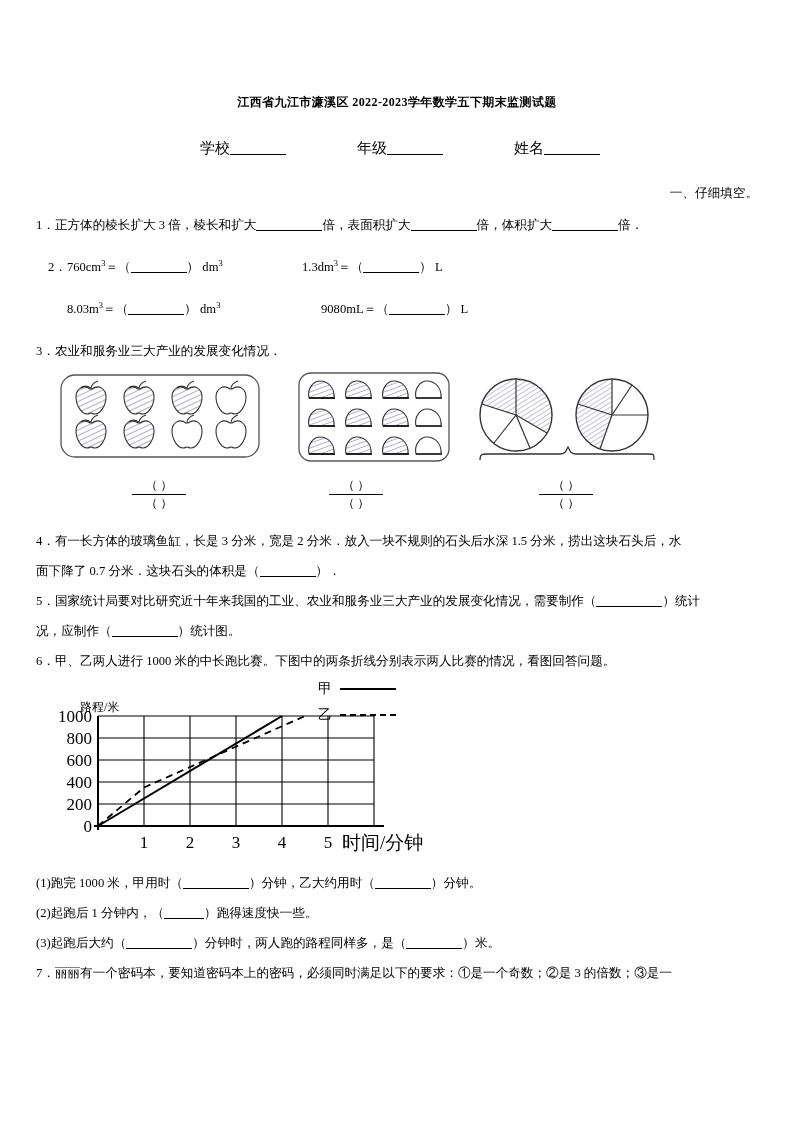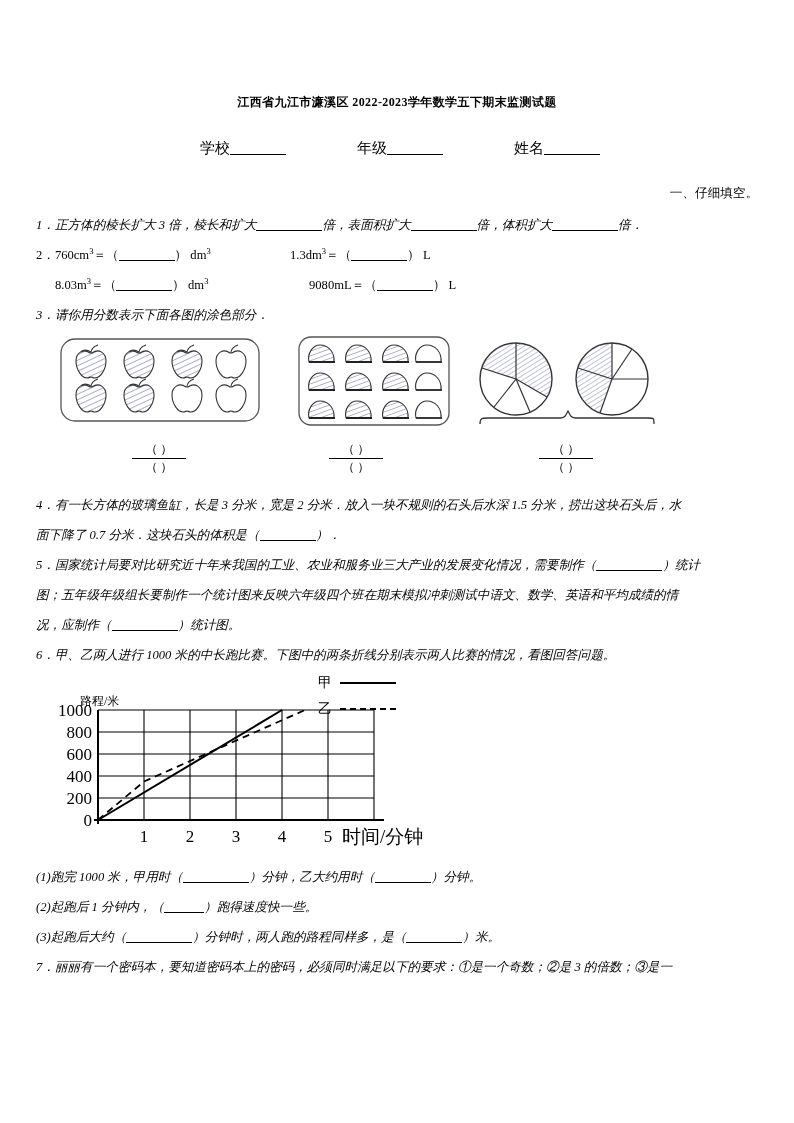--- a/index.html
+++ b/index.html
@@ -61,39 +61,38 @@
   }
   .sec-head {
     font-size: 12.6px;
     font-weight: normal;
     margin: 0 0 2px 0;
     text-align: right;
   }
   .q {
     margin: 0;
     text-align: justify;
-    font-style: italic;
   }
   .blank {
     display: inline-block;
     border-bottom: 1px solid #000;
     height: 13px;
     vertical-align: -2px;
   }
   .b-sm { width: 40px; }
   .b-md { width: 56px; }
   .b-lg { width: 66px; }
   sup {
     font-size: 8.5px;
     vertical-align: super;
     line-height: 0;
   }
   .q2-row {
     display: flex;
-    margin: 0;
+    margin: 12px;
   }
   .q2-a { width: 254px; }
   .q2-b { width: 300px; }
   .q2-indent { padding-left: 19px; }
 
   
   .fig-row {
     position: relative;
     height: 108px;
     margin-top: 6px;
@@ -182,21 +181,21 @@
 
     <div class="q2-row">
       <div class="q2-a"><span>2．</span><span>760cm</span><sup>3</sup><span>＝（</span><span class="blank b-md"></span><span>） dm</span><sup>3</sup></div>
       <div class="q2-b"><span>1.3dm</span><sup>3</sup><span>＝（</span><span class="blank b-md"></span><span>） L</span></div>
     </div>
     <div class="q2-row">
       <div class="q2-a q2-indent"><span>8.03m</span><sup>3</sup><span>＝（</span><span class="blank b-md"></span><span>） dm</span><sup>3</sup></div>
       <div class="q2-b"><span>9080mL</span><span>＝（</span><span class="blank b-md"></span><span>） L</span></div>
     </div>
 
-    <p class="q"><span>3．</span><span>请你用分数表示下面各图的涂色部分．</span></p>
+    <p class="q"><span>3．</span><span>农业和服务业三大产业的发展变化情况．</span></p>
 
     <div class="fig-row">
 
       <div class="fig" style="left:24px; top:2px;">
         <svg width="200" height="98" viewBox="0 0 200 98">
           <defs>
             <pattern id="hatchA" width="5" height="5" patternTransform="rotate(65)" patternUnits="userSpaceOnUse">
               <line x1="0" y1="0" x2="0" y2="5" stroke="#6a6a9a" stroke-width="1.1"></line>
             </pattern>
             <g id="appleShape">
@@ -355,21 +354,20 @@
       <div class="frac" style="left:503px; top:-2px;">
         <span class="num">（     ）</span>
         <span class="den">（     ）</span>
       </div>
     </div>
 
     <p class="q"><span>4．</span><span>有一长方体的玻璃鱼缸，长是 3 分米，宽是 2 分米．放入一块不规则的石头后水深 1.5 分米，捞出这块石头后，水</span></p>
     <p class="q"><span>面下降了 0.7 分米．这块石头的体积是（</span><span class="blank b-md"></span><span>）．</span></p>
 
     <p class="q"><span>5．</span><span>国家统计局要对比研究近十年来我国的工业、农业和服务业三大产业的发展变化情况，需要制作（</span><span class="blank b-lg"></span><span>）统计</span></p>
-    <p class="q"><span>图；五年级年级组长要制作一个统计图来反映六年级四个班在期末模拟冲刺测试中语文、数学、英语和平均成绩的情</span></p>
     <p class="q"><span>况，应制作（</span><span class="blank b-lg"></span><span>）统计图。</span></p>
 
     <p class="q"><span>6．</span><span>甲、乙两人进行 1000 米的中长跑比赛。下图中的两条折线分别表示两人比赛的情况，看图回答问题。</span></p>
 
     <div class="chart-wrap">
 
       <div class="legend">
         <div class="legend-row">
           <span>甲</span>
           <span class="legend-solid"></span>

